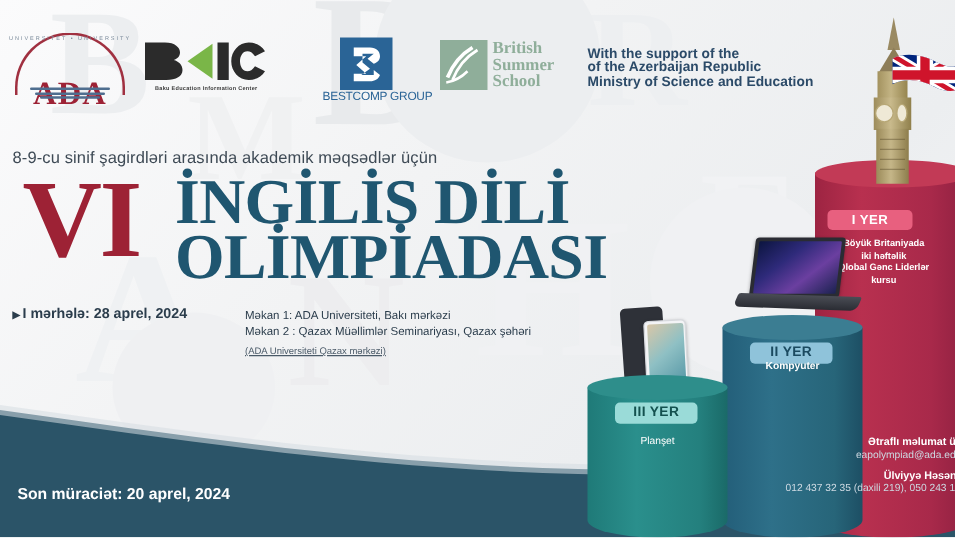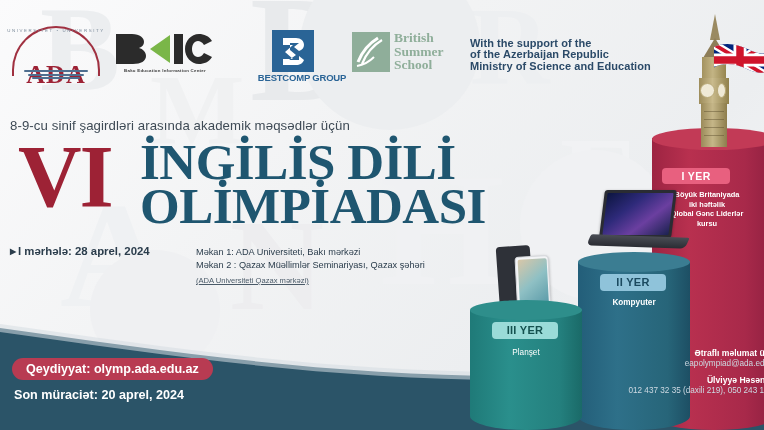--- a/index.html
+++ b/index.html
@@ -53,21 +53,21 @@
 
   .beic { left:112px; top:10px; width:104px; height:48px; }
   .beic-mark { position:absolute; left:2px; top:0; width:100px; height:34px; }
   .beic-cap { position:absolute; left:2px; top:36px; width:102px; text-align:center;
               font-size:4.4px; color:#3a3a3a; font-weight:700; letter-spacing:.25px; }
 
   .bcg { left:250px; top:8px; width:104px; height:54px; }
   .bcg-sq { position:absolute; left:22px; top:0; width:42px; height:42px;
             background:#2a6496; }
   .bcg-cap { position:absolute; left:-4px; top:42px; width:112px; text-align:center;
-             font-size:9.5px; font-weight:700; color:#2a6496; letter-spacing:-.2px;
+             font-size:9.5px; font-weight:400; color:#2a6496; letter-spacing:-.2px;
              font-family:"Liberation Sans", sans-serif; }
 
   .bss { left:352px; top:10px; width:112px; height:46px; }
   .bss-sq { position:absolute; left:0; top:0; width:38px; height:40px;
             background:#8fae9a; }
   .bss-txt { position:absolute; left:42px; top:-1px;
              font-family:"Liberation Serif", serif; font-weight:700;
              font-size:13.5px; line-height:13.6px; color:#8fae9a; }
 
   .support { position:absolute; left:470px; top:38px; width:200px;
@@ -122,21 +122,21 @@
   #p1cap { left:0px; top:62px; width:110px; font-size:7.4px; line-height:9.6px;
            font-weight:700; }
 
   
   #pod2 { left:578px; top:252px; width:112px; height:178px; }
   #pod2 .pod-top { background:#3b7d92; height:20px; }
   #pod2 .pod-body { height:168px;
       background:linear-gradient(90deg,#235e79 0%,#2e7089 35%,#276579 80%,#1d4f64 100%); }
   #p2badge { left:22px; top:22px; width:66px; height:17px; line-height:17px;
              background:#8fc3da; color:#1b4a60; font-size:11px; letter-spacing:.3px; }
-  #p2cap { left:0; top:46px; width:112px; font-size:8.2px; font-weight:700; }
+  #p2cap { left:0; top:36px; width:112px; font-size:8.2px; font-weight:700; }
 
   
   #pod3 { left:470px; top:300px; width:112px; height:130px; }
   #pod3 .pod-top { background:#2e8e8b; height:20px; }
   #pod3 .pod-body { height:120px;
       background:linear-gradient(90deg,#1f7a78 0%,#2a8f8c 35%,#24807e 80%,#1a6a68 100%); }
   #p3badge { left:22px; top:22px; width:66px; height:17px; line-height:17px;
              background:#9adbd8; color:#14514f; font-size:11px; letter-spacing:.3px; }
   #p3cap { left:0; top:48px; width:112px; font-size:8.2px; font-weight:400; }
 
@@ -290,21 +290,20 @@
       <span class="bullet">▶</span><span>I mərhələ: 28 aprel, 2024</span>
     </div>
   </div>
 
   <div class="venues">
     <div>Məkan 1:   ADA Universiteti, Bakı mərkəzi</div>
     <div>Məkan 2 : Qazax Müəllimlər Seminariyası, Qazax şəhəri</div>
     <span class="sub">(ADA Universiteti Qazax mərkəzi)</span>
   </div>
 
-  <div class="reg">Qeydiyyat: olymp.ada.edu.az</div>
   <div class="deadline">Son müraciət: 20 aprel, 2024</div>
 
   <div class="podium" id="pod1">
     <div class="pod-body"></div>
     <div class="pod-top"></div>
     <div class="place" id="p1badge">I YER</div>
     <div class="pcap" id="p1cap">Böyük Britaniyada<br>iki həftəlik<br>Qlobal Gənc Liderlər<br>kursu</div>
   </div>
 
   <div class="bigben">

